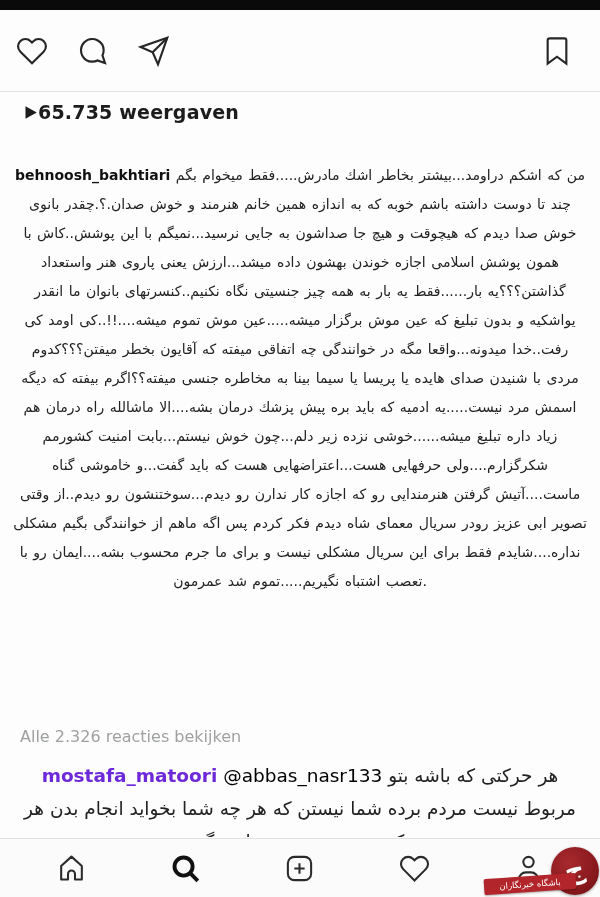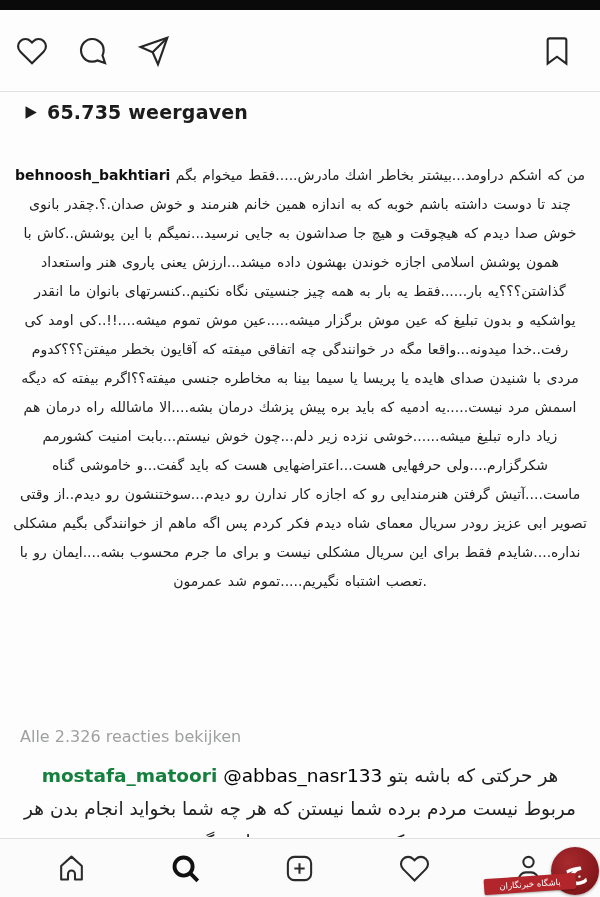--- a/index.html
+++ b/index.html
@@ -13,36 +13,36 @@
   .action-bar { position: absolute; top: 10px; left: 0; right: 0; height: 81px;
                 display: flex; align-items: center; gap: 27px; padding: 0 26px 0 15px; }
   .abtn { width: 34px; height: 34px; display: flex; align-items: center; justify-content: center; cursor: pointer; }
   .abtn svg { width: 32px; height: 32px; stroke: #262626; fill: none; stroke-width: 1.6; }
   .abtn.save { margin-left: auto; }
   .icon-comment { transform: scaleX(-1); }
 
   .divider { position: absolute; top: 91px; left: 0; right: 0; height: 1px; background: #e1e1e1; }
 
   .views-row { position: absolute; top: 93px; left: 23px; height: 38px;
-               display: flex; align-items: center; gap: 9px; cursor: pointer; }
+               display: flex; align-items: center; gap: 0; cursor: pointer; }
   .views-row svg { width: 15px; height: 15px; fill: #1c1c1c; }
   .views-text { font-size: 19px; font-weight: bold; color: #1c1c1c; letter-spacing: .2px; }
 
   .caption { position: absolute; top: 133px; left: 13px; right: 13px; height: 583px;
              overflow: hidden; direction: ltr; text-align: center;
              font-size: 14px; line-height: 29px; color: #222; word-spacing: 1px; margin-top: 28px; }
   .caption b { font-weight: bold; color: #111; cursor: pointer; }
 
   .comments-link { position: absolute; top: 727px; left: 20px; font-size: 16px;
                    color: #9fa0a2; text-decoration: none; cursor: pointer; }
 
   .comment { position: absolute; top: 759px; left: 13px; right: 13px; height: 78px;
              overflow: hidden; direction: ltr; text-align: center;
              font-size: 18.5px; line-height: 33px; color: #222; }
-  .comment b { font-weight: bold; color: #15803d; cursor: pointer; }
+  .comment b { font-weight: bold; color: #6d28d9; cursor: pointer; }
   .comment .mention { color: #000000; cursor: pointer; }
 
   .navbar { position: absolute; top: 838px; left: 0; right: 0; bottom: 0;
             background: #fbfbfb; border-top: 1px solid #e0e0e0;
             display: flex; align-items: center; justify-content: space-around; padding: 0 14px; }
   .nav-item { width: 44px; height: 44px; display: flex; align-items: center; justify-content: center; cursor: pointer; }
   .nav-item svg { width: 31px; height: 31px; stroke: #2b2b2b; fill: none; stroke-width: 1.6; }
   .nav-item.active svg { stroke: #111; stroke-width: 3; }
 
   .wm { position: absolute; right: 0; bottom: 0; width: 125px; height: 92px; z-index: 5; pointer-events: none; }

